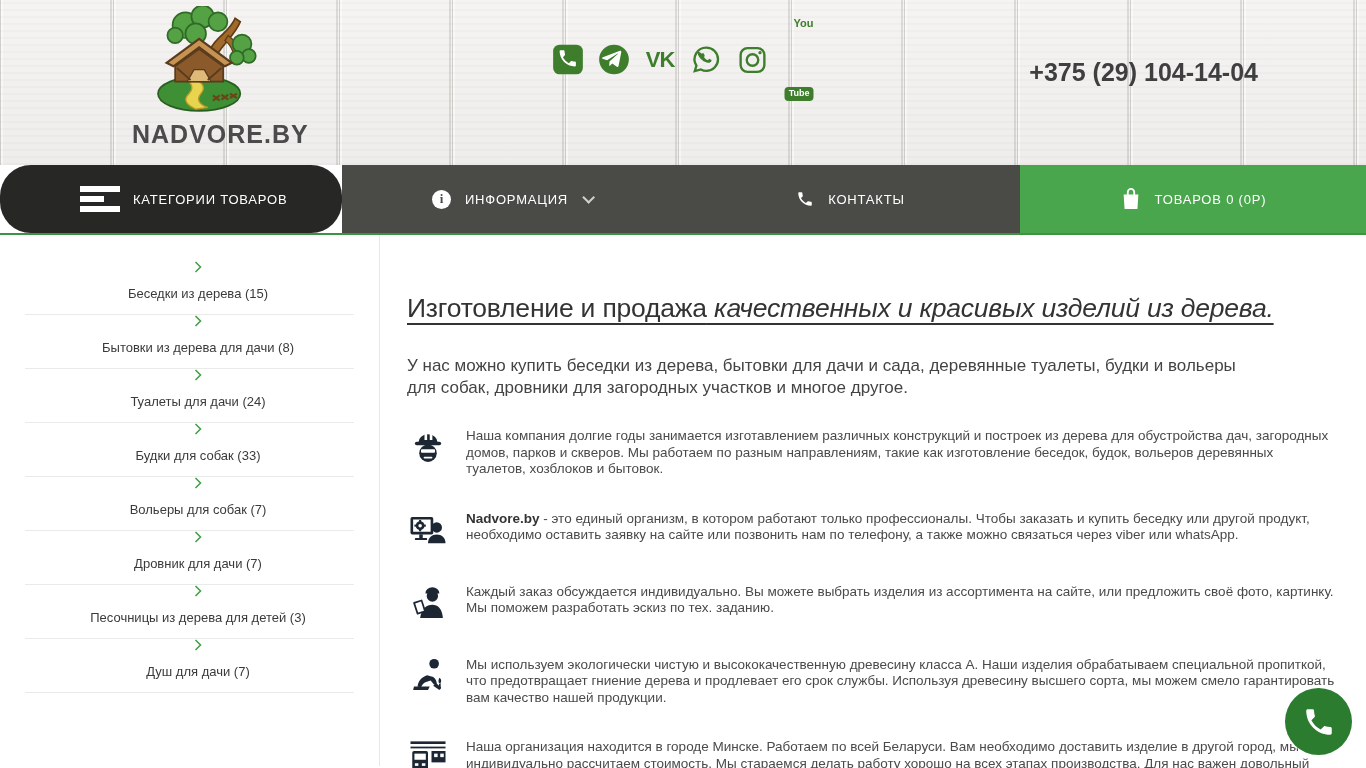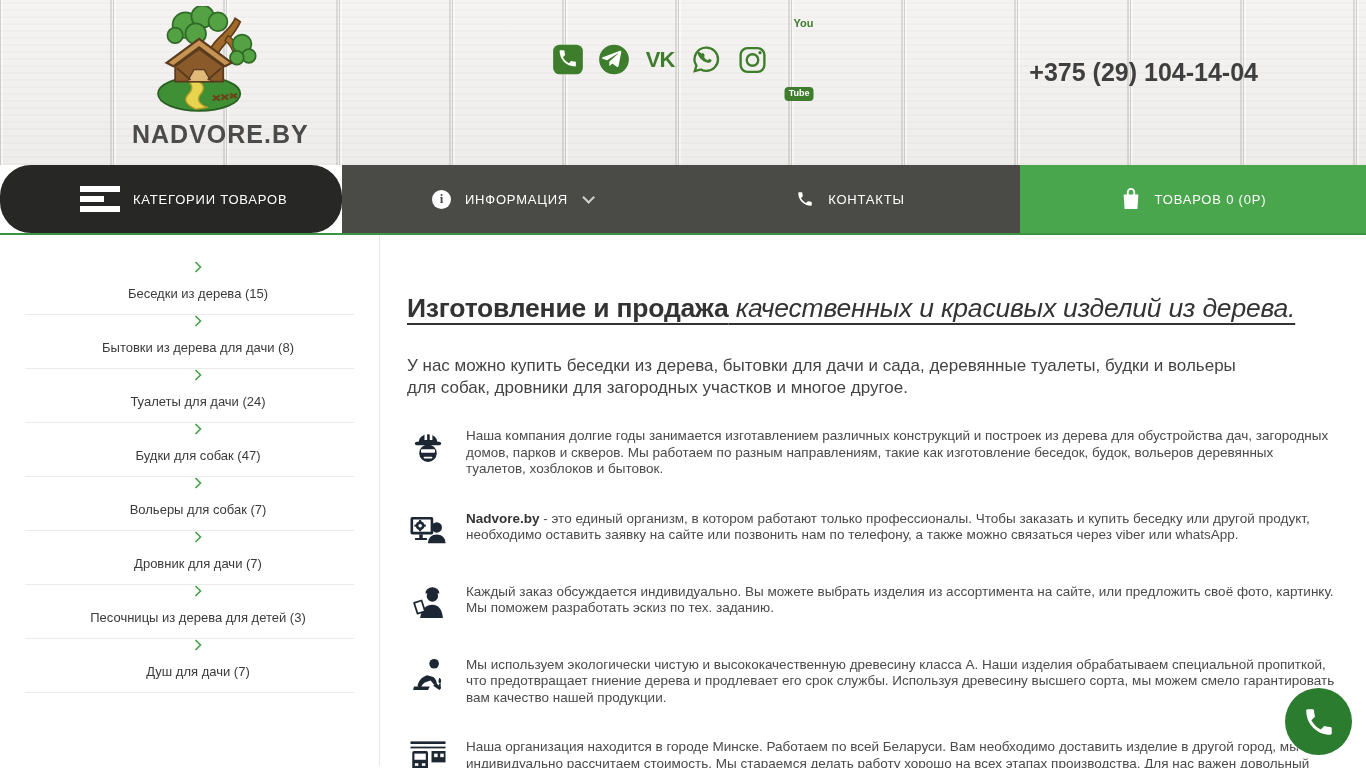--- a/index.html
+++ b/index.html
@@ -59,21 +59,21 @@
   .sidebar{ width:380px; border-right:1px solid #e8e8e6; padding-top:26px; }
   .cat-item{ height:54px; margin:0 25px; display:flex; align-items:center; gap:13px;
     padding-left:17px; border-bottom:1px solid #eaeae8; cursor:pointer;
     font-size:13px; color:#3a3a3a;flex-direction:column; }
   .cat-chev{ color:#44a047; flex:none; display:flex; }
 
   .content{ flex:1; padding:54px 30px 0 27px; }
   .page-title{ max-width:910px; font-size:26.5px; line-height:39px; color:#333;
     text-decoration:underline; text-decoration-thickness:2px; text-underline-offset:6px;
     margin-bottom:27px; font-weight:normal; letter-spacing:-0.2px; }
-  .page-title .t-bold{ font-weight:bold;text-align:center; }
+  .page-title .t-bold{ font-weight:normal;text-align:center; }
   .page-title .t-italic{ font-style:italic; }
   .intro{ max-width:830px; font-size:17px; line-height:22px; color:#444; margin-bottom:27px; }
 
   .feature{ display:flex; align-items:flex-start; gap:17px; margin-bottom:31px; }
   .f-icon{ width:42px; height:42px; flex:none; color:#1c2733; display:flex;
     align-items:center; justify-content:center; }
   .f-icon svg{ display:block; }
   .f-text{ max-width:880px; font-size:13.5px; line-height:16.5px; color:#4a4a4a; padding-top:2px; }
   .f-lead{ font-weight:bold; color:#333; }
 
@@ -221,21 +221,21 @@
     </span>
     <span>Туалеты для дачи (24)</span>
   </div>
 
   <div class="cat-item">
     <span class="cat-chev">
       <svg width="8" height="12" viewBox="0 0 8 12" fill="none" stroke="currentColor" stroke-width="1.6">
                 <path d="M1.5 1l5 5-5 5"></path>
               </svg>
     </span>
-    <span>Будки для собак (47)</span>
+    <span>Будки для собак (33)</span>
   </div>
 
   <div class="cat-item">
     <span class="cat-chev">
       <svg width="8" height="12" viewBox="0 0 8 12" fill="none" stroke="currentColor" stroke-width="1.6">
                 <path d="M1.5 1l5 5-5 5"></path>
               </svg>
     </span>
     <span>Вольеры для собак (7)</span>
   </div>

